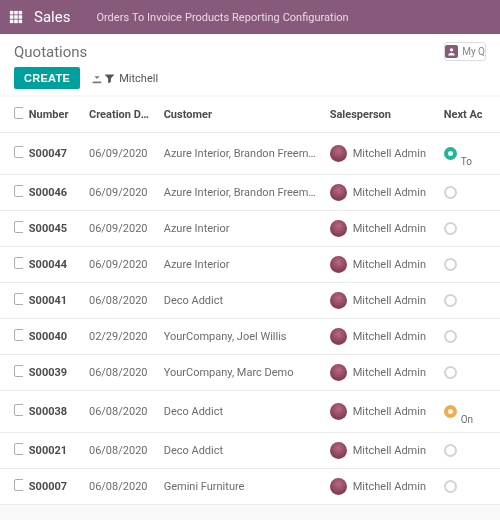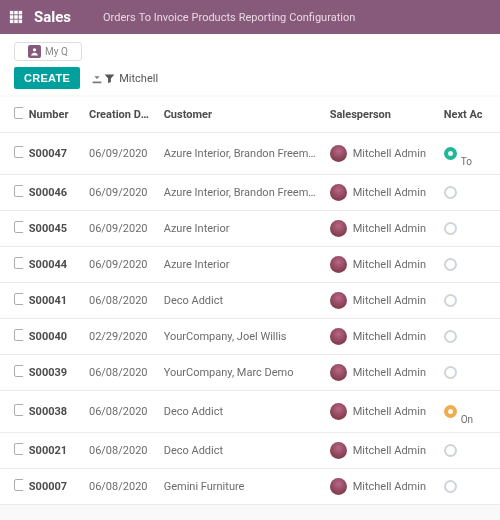--- a/index.html
+++ b/index.html
@@ -32,31 +32,31 @@
     display:flex;
     align-items:center;
     padding:0 8px;
     gap:10px;
   }
   .apps-icon{
     width:16px;height:16px;
     display:inline-flex;align-items:center;justify-content:center;
   }
   .apps-icon svg{fill:#fff;}
-  .brand{font-size:15px;font-weight:700;margin-right:22px;}
+  .brand{font-size:15px;font-weight:400;margin-right:16px;}
   .nav-links{display:flex;gap:3px;}
   .nav-link{color:#e9d9e3;font-size:11px;cursor:pointer;}
   
   .cp{padding:8px 14px 6px 14px;background:#fff;}
   .cp-row1{display:flex;align-items:center;justify-content:space-between;}
   .breadcrumb{font-size:15px;color:#6f6f6f;font-weight:400;}
   .myq{
     display:flex;align-items:center;gap:4px;
     border:1px solid #ddd;border-radius:3px;
-    padding:2px 13px;font-size:10px;color:#888;
+    padding:2px 0;font-size:10px;color:#888;
   }
   .myq .sq{
     width:13px;height:13px;background:var(--purple);
     border-radius:2px;
     display:inline-flex;align-items:center;justify-content:center;
   }
   .myq .sq svg{fill:#fff;}
   .cp-row2{display:flex;align-items:center;justify-content:flex-start;margin-top:6px;}
   .left-btns{display:flex;align-items:center;gap:10px;}
   .btn-create{
@@ -140,20 +140,21 @@
     <span class="nav-link">Orders</span>
     <span class="nav-link">To Invoice</span>
     <span class="nav-link">Products</span>
     <span class="nav-link">Reporting</span>
     <span class="nav-link">Configuration</span>
   </div>
 </div>
 
 <div class="cp">
   <div class="cp-row1">
+    <span class="breadcrumb">Quotations</span>
     <span class="myq">
       <span class="sq">
         <svg viewBox="0 0 16 16" width="9" height="9">
             <circle cx="8" cy="5" r="3"></circle>
             <path d="M2 15c0-3 3-5 6-5s6 2 6 5"></path>
           </svg>
       </span>
       <span>My Q</span>
     </span>
   </div>

